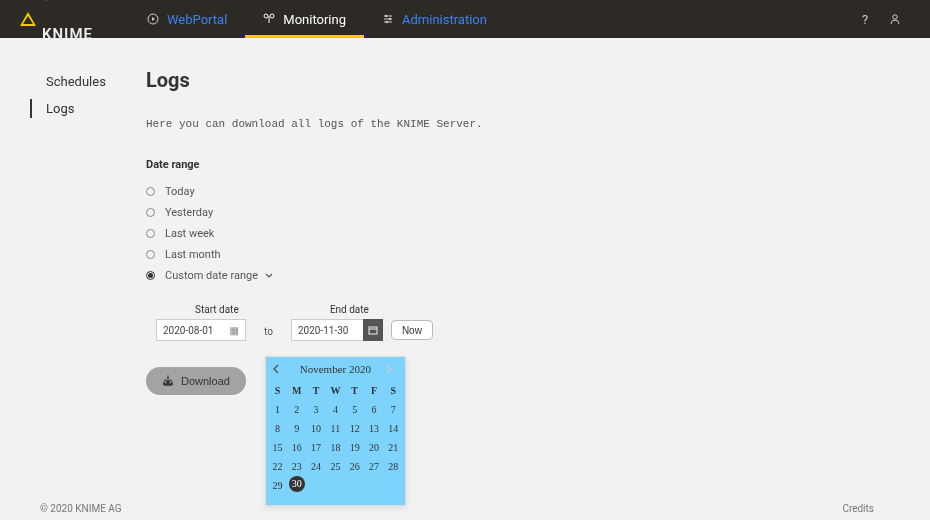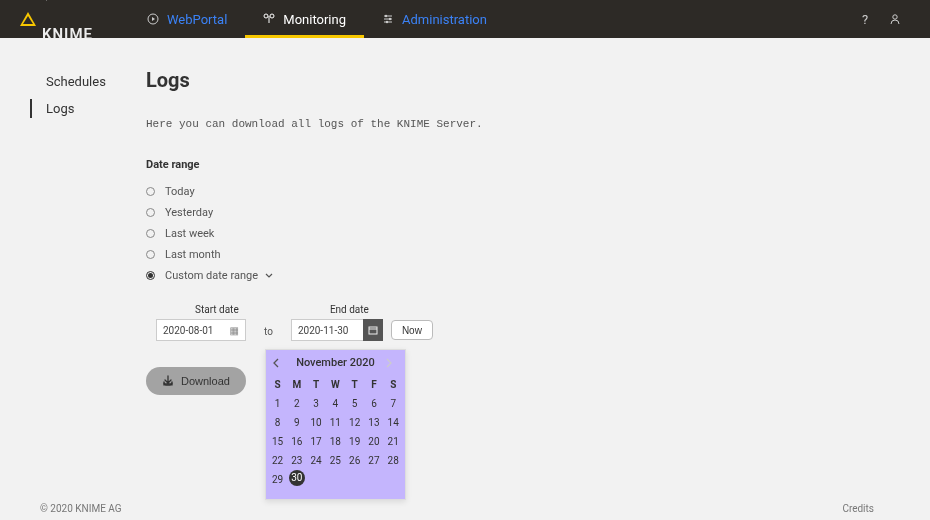--- a/index.html
+++ b/index.html
@@ -46,21 +46,21 @@
     .date-cal-icn { margin-left: auto; color: #888; font-size: 10px; }
     .date-to { font-size: 10px; color: #555; margin: 0 18px 4px 0; text-align: center; }
     .date-picker-wrap { position: relative; }
     .date-input-btn { display: flex; align-items: center; height: 22px; }
     .date-cal-btn { width: 20px; height: 22px; background: #555; display: flex; align-items: center; justify-content: center; color: #eee; border: 1px solid #555; cursor: pointer; }
     .now-btn { margin-left: 8px; border: 1px solid #bbb; border-radius: 4px; height: 20px; padding: 0 10px; font-size: 10px; background: #fff; color: #333; cursor: pointer; }
     
     .download-btn { margin-top: 26px; display: inline-flex; align-items: center; background: #a3a3a3; border: none; border-radius: 14px; height: 28px; padding: 0 16px; font-size: 11px; color: #333; cursor: pointer; }
     .download-icon { margin-right: 7px; }
     
-    .calendar { position: absolute; top: 30px; left: -26px; width: 141px; background: #c4b5fd; border: 1px solid #ddd; box-shadow: 0 2px 6px rgba(0,0,0,0.1); padding: 0; z-index: 10; }
+    .calendar { position: absolute; top: 37px; left: -26px; width: 141px; background: #7dd3fc; border: 1px solid #ddd; box-shadow: 0 2px 6px rgba(0,0,0,0.1); padding: 0; z-index: 10; font-family: Liberation Serif, serif; }
     .cal-header { display: flex; align-items: center; justify-content: space-between; padding: 6px 6px 4px; }
     .cal-nav { width: 14px; text-align: center; color: #555; cursor: pointer; }
     .cal-nav.disabled { color: #ccc; cursor: default; }
     .cal-title { font-size: 11px; font-weight: 500; }
     .cal-grid { display: grid; grid-template-columns: repeat(7, 1fr); text-align: center; font-size: 10px; padding: 2px 2px 10px; }
     .cal-dow { font-weight: 700; color: #333; padding: 4px 0; }
     .cal-day { padding: 4px 0; cursor: pointer; }
     .cal-day.sel { background: #333; color: #fff; border-radius: 50%; width: 16px; height: 16px; line-height: 16px; margin: 0 auto; padding: 0; }
     
     .footer { position: absolute; bottom: 0; left: 0; right: 16px; height: 24px; display: flex; align-items: center; padding: 0 40px; font-size: 10px; color: #777; }

